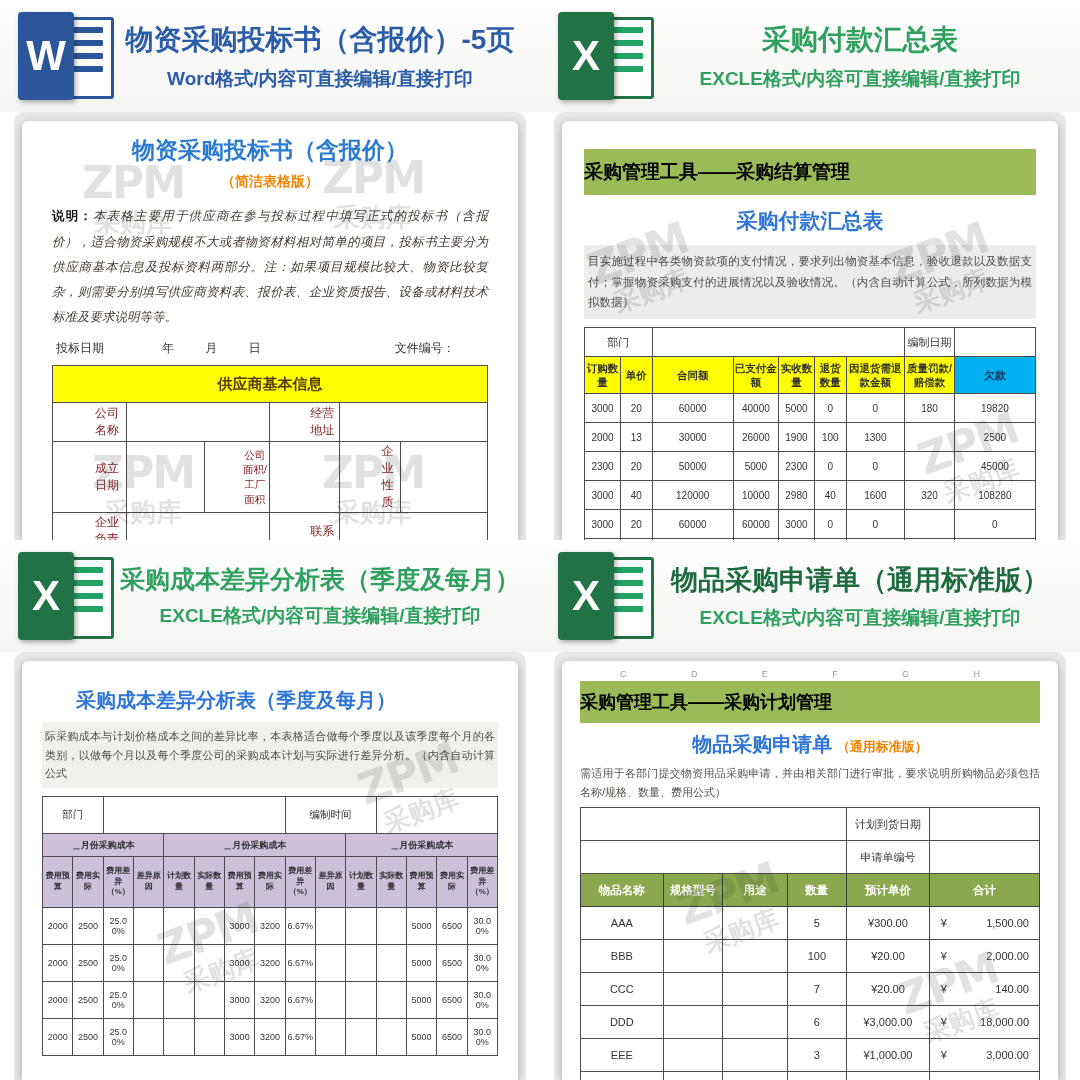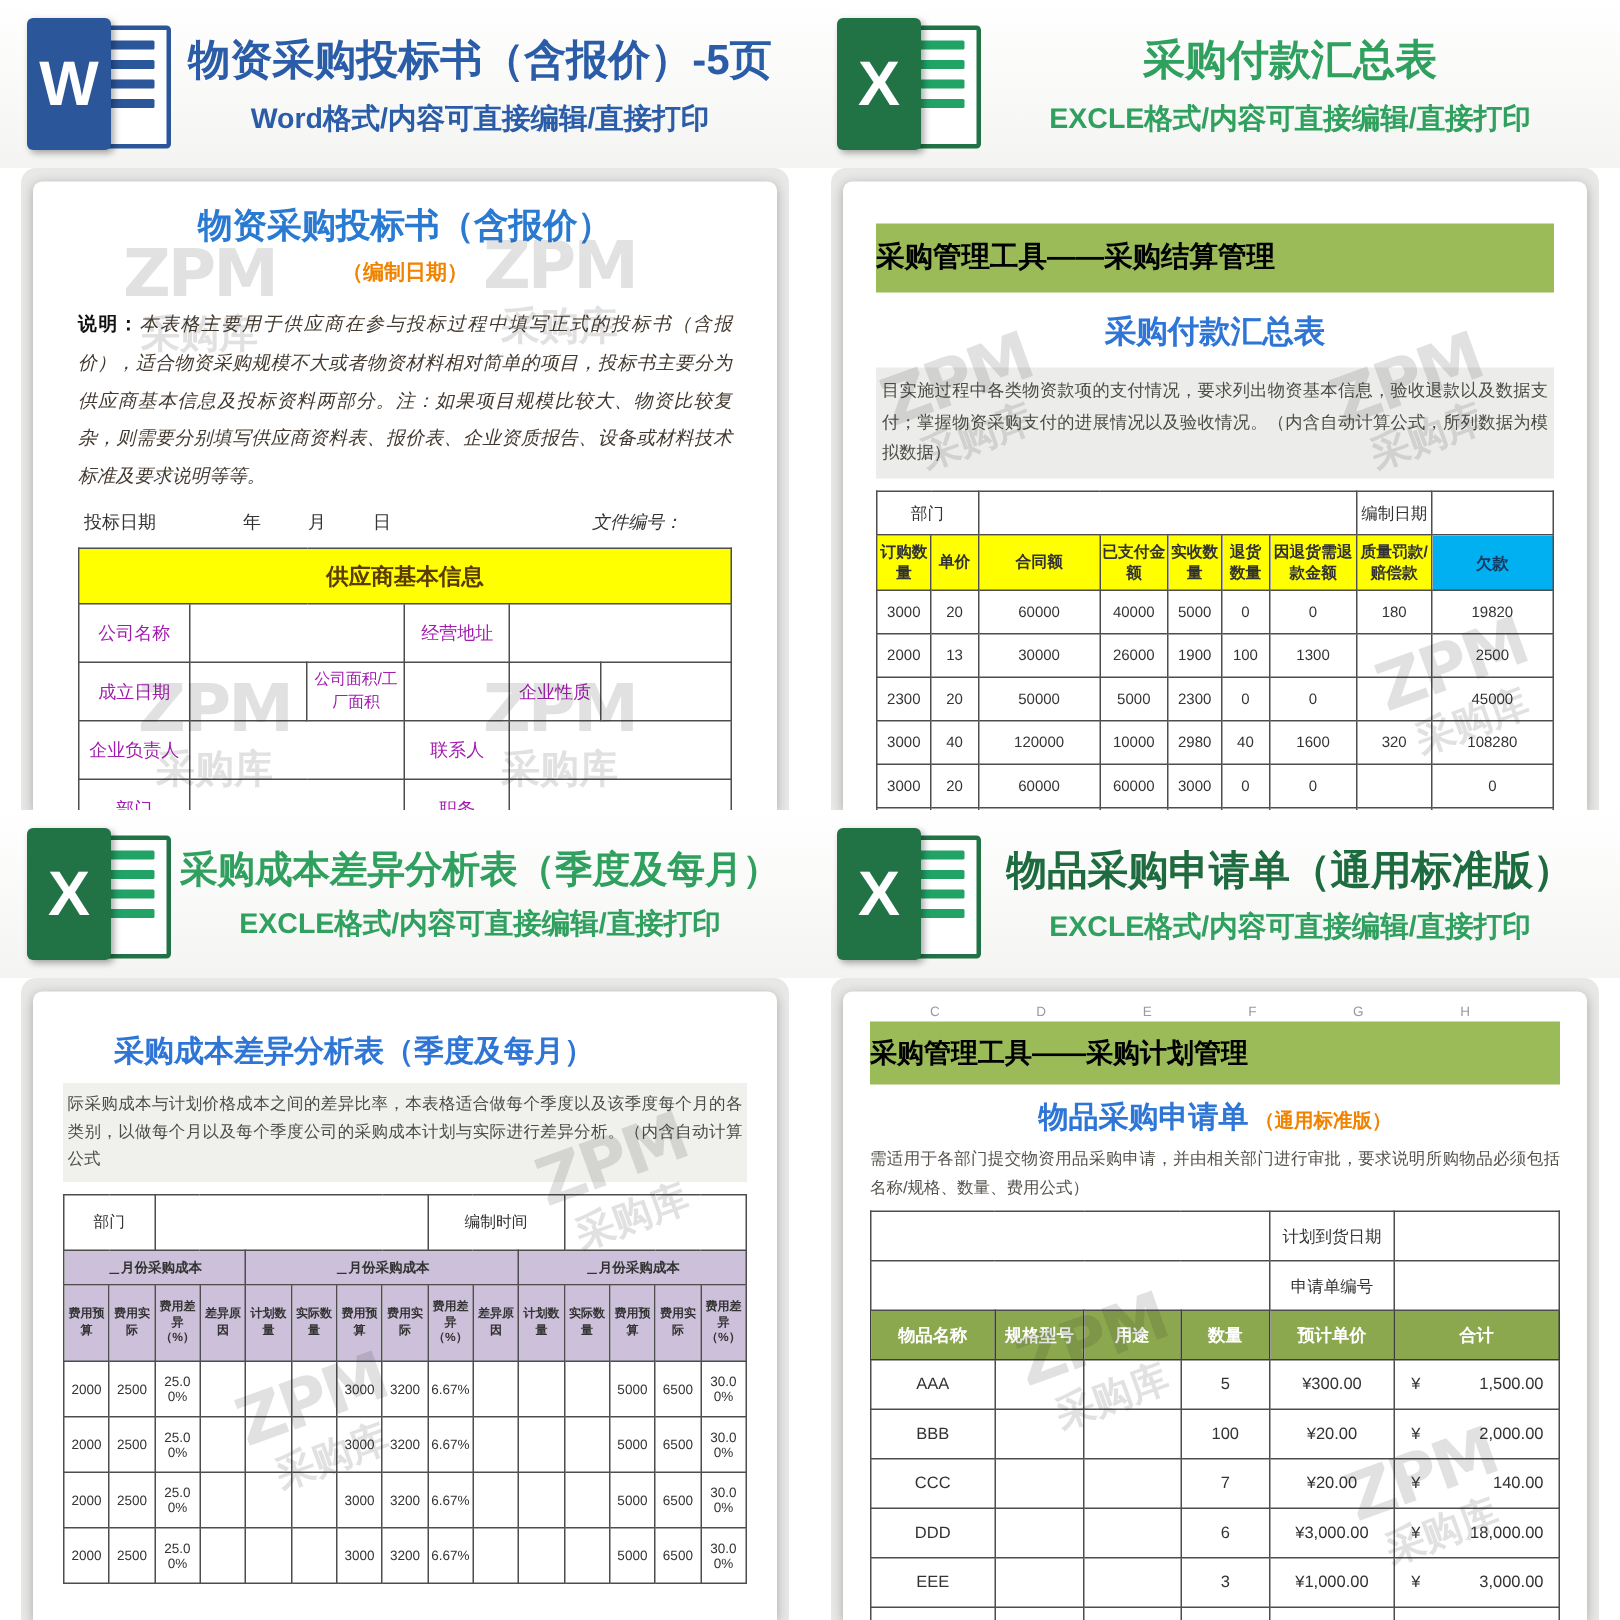--- a/index.html
+++ b/index.html
@@ -38,24 +38,24 @@
   table.tbl td{border:1px solid #4d4d4d;text-align:center;color:#333;overflow:hidden;word-break:break-all;}
 
   
   .page.word{padding:14px 30px 0;}
   .w-title{text-align:center;color:#2a7ad2;font-weight:bold;font-size:23px;}
   .w-orange{text-align:center;color:#f08300;font-weight:bold;font-size:14px;margin-top:7px;}
   .w-note{margin-top:12px;font-family:"DejaVu Serif","Liberation Serif",serif;font-style:italic;color:#43392f;font-size:12.5px;line-height:2.0;text-align:justify;}
   .w-note b{font-style:normal;color:#111;font-family:"Liberation Sans",sans-serif;}
   .w-dateline{display:flex;font-size:12px;color:#333;margin:8px 4px 6px;height:22px;align-items:center;}
   .w-dateline .dl-ymd{margin-left:58px;letter-spacing:14px;}
-  .w-dateline .dl-file{margin-left:120px;font-style:italic;}
+  .w-dateline .dl-file{margin-left:120px;}
   .word-tbl td{height:36px;font-size:12px;}
   .word-tbl .sec-cell{background:#ffff00;font-weight:bold;font-size:15px;color:#5c3a00;height:34px;}
-  .word-tbl .lbl{font-size:12px;color:#a21caf;}
+  .word-tbl .lbl{font-size:12px;color:#7f1d1d;padding-left:36px;}
   .word-tbl .lbl.sm{font-size:10.5px;line-height:1.4;}
 
   
   .banner{background:#9bbb59;color:#000000;font-weight:bold;text-align:left;}
   .x-title{text-align:center;color:#2e75d6;font-weight:bold;}
   .x-desc{color:#4c4c48;text-align:justify;}
 
   
   .page.pay{padding:28px 22px 0;}
   .pay .banner{height:46px;line-height:46px;font-size:19px;}
@@ -127,21 +127,21 @@
         <div class="wm" style="left:70px;top:330px;">
             <span class="wm-logo">ZPM</span>
             <span class="wm-text">采购库</span>
           </div>
         <div class="wm" style="left:300px;top:330px;">
             <span class="wm-logo">ZPM</span>
             <span class="wm-text">采购库</span>
           </div>
 
         <div class="w-title">物资采购投标书（含报价）</div>
-        <div class="w-orange">（编制日期）</div>
+        <div class="w-orange">（简洁表格版）</div>
         <div class="w-note"><b>说明：</b><span>本表格主要用于供应商在参与投标过程中填写正式的投标书（含报价），适合物资采购规模不大或者物资材料相对简单的项目，投标书主要分为供应商基本信息及投标资料两部分。注：如果项目规模比较大、物资比较复杂，则需要分别填写供应商资料表、报价表、企业资质报告、设备或材料技术标准及要求说明等等。</span></div>
         <div class="w-dateline">
           <span>投标日期</span>
           <span class="dl-ymd">年 月 日</span>
           <span class="dl-file">文件编号：</span>
         </div>
         <table class="tbl word-tbl">
           <colgroup>
               <col style="width:17%">
               <col style="width:18%">

